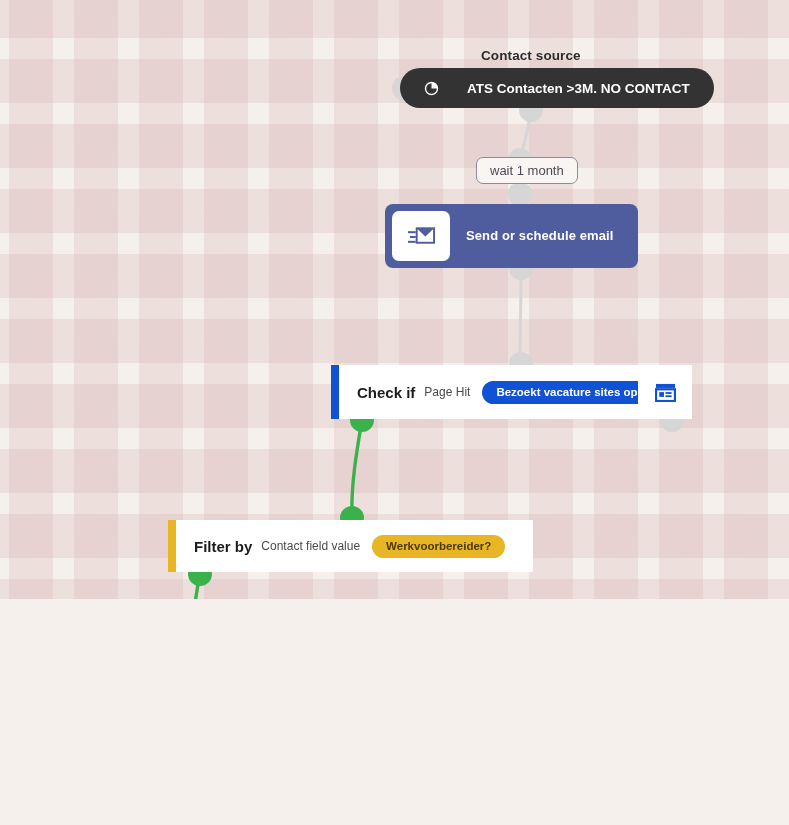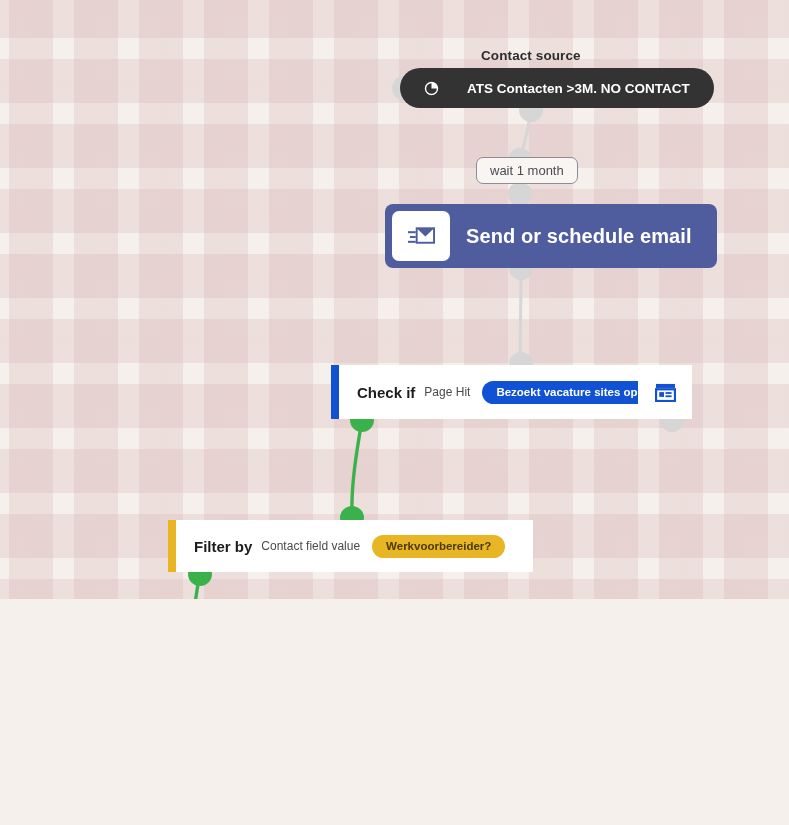--- a/index.html
+++ b/index.html
@@ -110,21 +110,21 @@
     justify-content: center;
     flex: none;
   }
   .card-email .txt {
     padding-left: 16px;
     padding-right: 18px;
     color: #ffffff;
     line-height: 1.12;
   }
   .card-email .t1 {
-    font-size: 20px;
+    font-size: 13px;
     font-weight: bold;
     letter-spacing: 0.1px;
     white-space: nowrap;
   }
   .card-email .t2 {
     font-size: 13.5px;
     font-weight: bold;
     margin-top: 2px;
     white-space: nowrap;
   }

